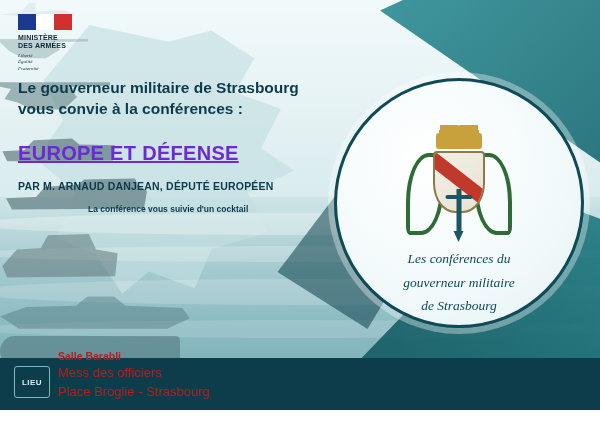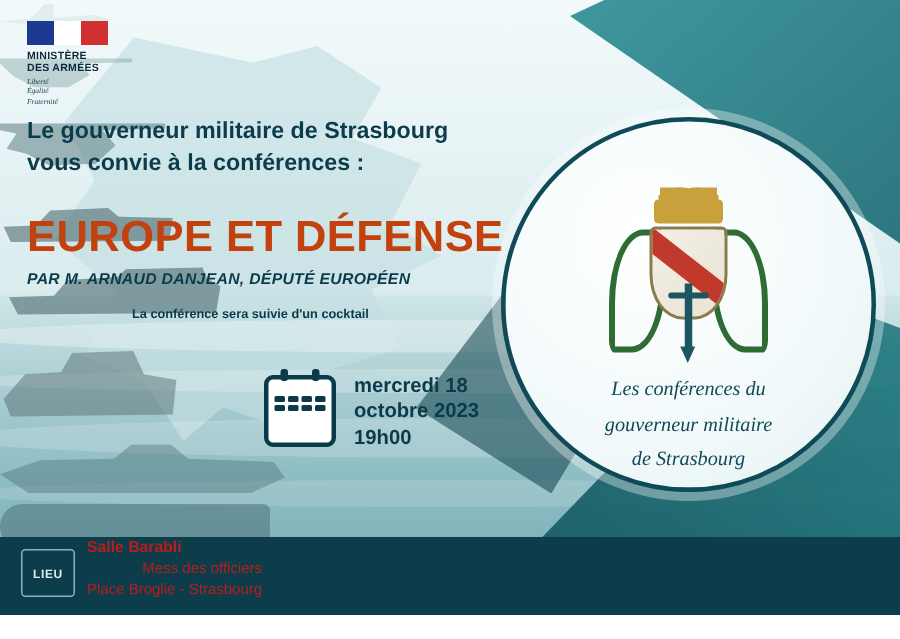--- a/index.html
+++ b/index.html
@@ -195,33 +195,33 @@
     left: 18px; top: 78px;
     width: 340px;
     font-size: 15.5px;
     font-weight: bold;
     line-height: 1.35;
     color: #0c3b4c;
   }
   .title {
     position: absolute;
     left: 18px; top: 142px;
-    font-size: 29px;
+    font-size: 20px;
     font-weight: bold;
     letter-spacing: .3px;
-    color: #c2410c;
+    color: #6d28d9;
+    text-decoration: underline;
   }
   .speaker {
     position: absolute;
     left: 18px; top: 180px;
     font-size: 10.5px;
     font-weight: bold;
     letter-spacing: .2px;
     color: #0b3a4a;
-    font-style: italic;
   }
   .cocktail {
     position: absolute;
     left: 88px; top: 204px;
     font-size: 8.5px;
     font-weight: bold;
     color: #0b3a4a;
   }
 
   
@@ -385,21 +385,21 @@
     align-items: center;
     justify-content: center;
   }
   .venue {
     position: absolute;
     left: 58px; bottom: 9px;
     color: #b91c1c;
     line-height: 1.42;
   }
   .venue .v-name { font-size: 10.5px; font-weight: bold; }
-  .venue .v-line { font-size: 10px; text-align: right; }
+  .venue .v-line { font-size: 13px; }
   .entree {
     position: absolute;
     right: 58px; bottom: 19px;
     padding: 7px 14px;
     border: 1.5px solid #9fd0d6;
     color: #eaf6f7;
     font-size: 9px;
     font-weight: bold;
     letter-spacing: .4px;
   }
@@ -449,41 +449,22 @@
     </div>
   </div>
 
   <div class="headline">
     <div>Le gouverneur militaire de Strasbourg</div>
     <div>vous convie à la conférences :</div>
   </div>
 
   <div class="title">EUROPE ET DÉFENSE</div>
   <div class="speaker">PAR M. ARNAUD DANJEAN, DÉPUTÉ EUROPÉEN</div>
-  <div class="cocktail">La conférence sera suivie d'un cocktail</div>
-
-  <div class="date-block">
-    <div class="cal-icon">
-      <div class="cal-grid">
-        <i></i>
-          <i></i>
-          <i></i>
-          <i></i>
-          <i></i>
-          <i></i>
-          <i></i>
-          <i></i>
-      </div>
-    </div>
-    <div class="date-text">
-      <div>mercredi 18</div>
-      <div>octobre 2023</div>
-      <div>19h00</div>
-    </div>
-  </div>
+  <div class="cocktail">La conférence vous suivie d'un cocktail</div>
+
 
   <div class="crest-circle">
     <div class="crest">
       <div class="crest-wreath-l"></div>
       <div class="crest-wreath-r"></div>
       <div class="crest-crown"></div>
       <div class="crest-shield">
         <div class="band"></div>
       </div>
       <div class="crest-sword"></div>

